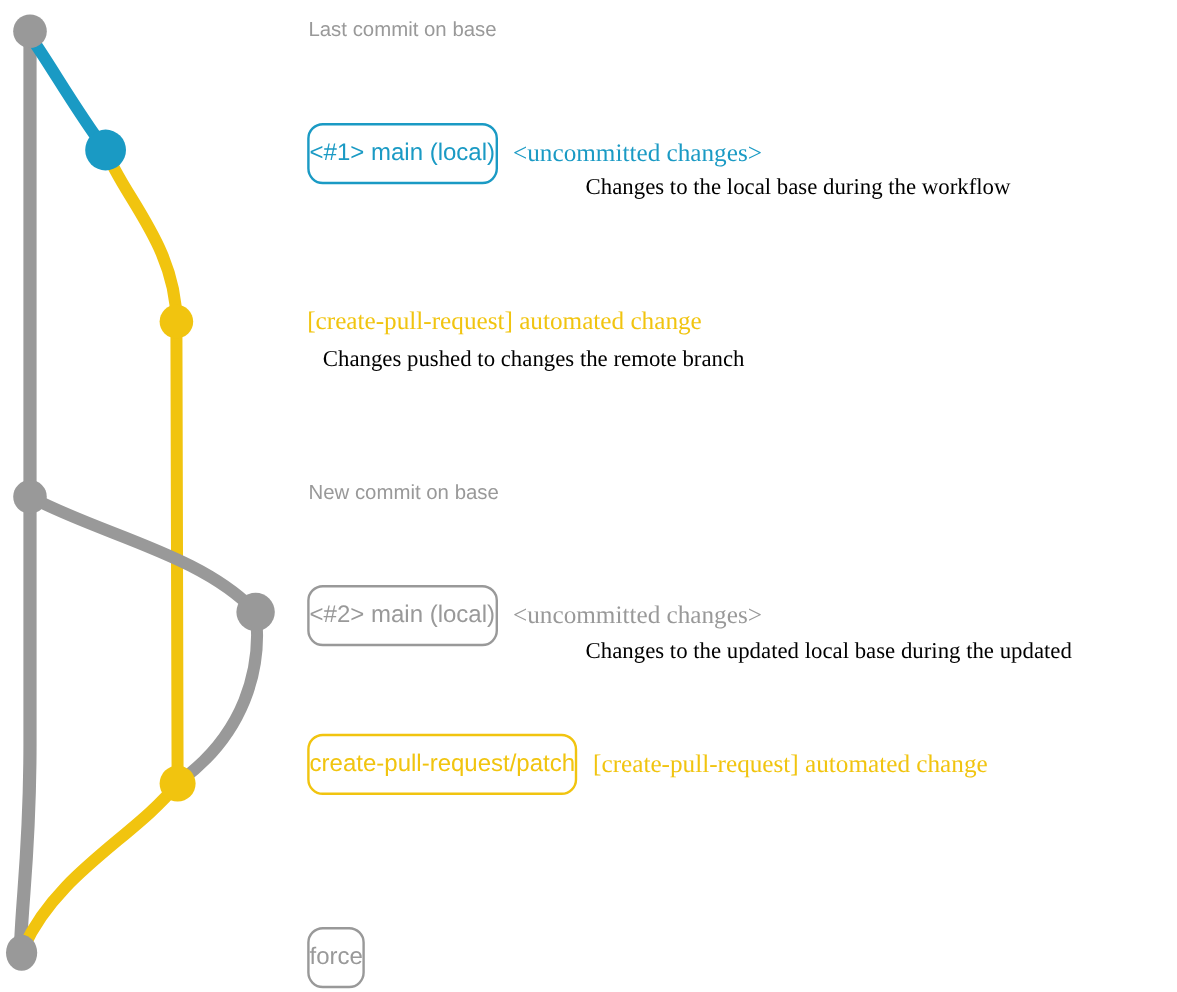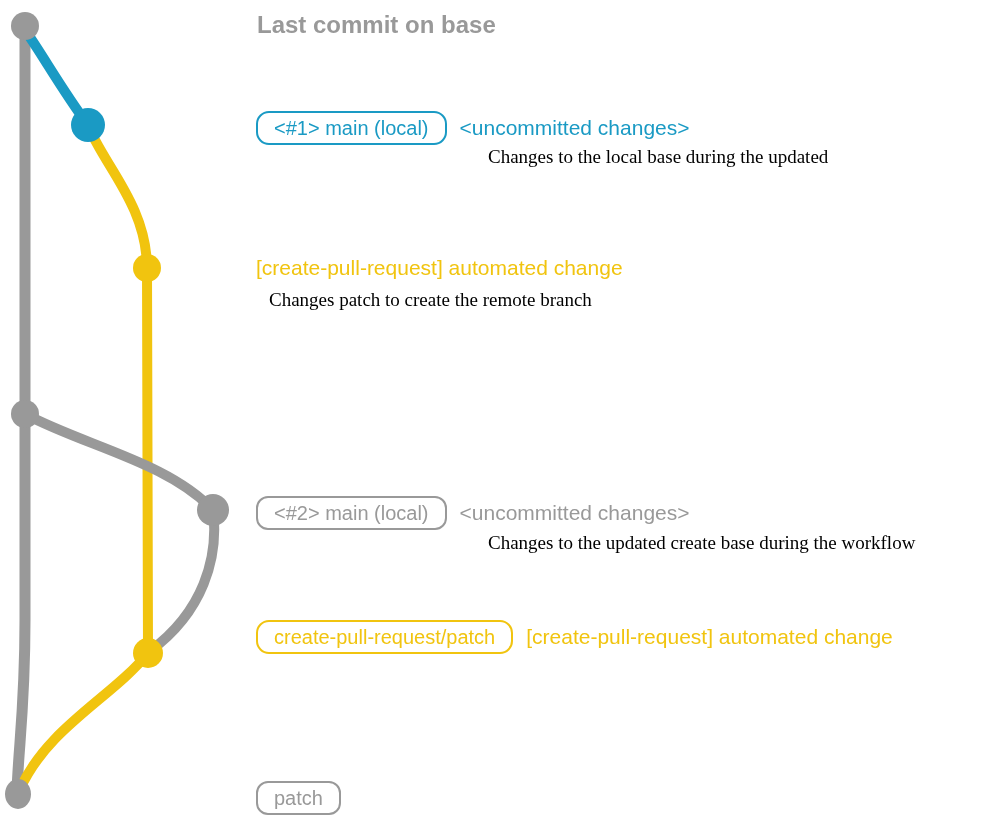--- a/index.html
+++ b/index.html
@@ -22,37 +22,37 @@
     display:flex;
     align-items:center;
     gap:13px;
     transform:translateY(-50%);
     white-space:nowrap;
   }
   .lbl{white-space:nowrap;}
   .gray{color:var(--gray);}
   .blue{color:var(--blue);}
   .yellow{color:var(--yellow);text-align:center;}
-  .sz20{font-size:24px;font-weight:bold;}
-  .sz21{font-size:21px;}
+  .sz20{font-size:17px;}
+  .sz21{font-size:21px;font-family:Liberation Serif, serif;}
   .badge{
     display:inline-flex;
     align-items:center;
     justify-content:center;
-    height:34px;
-    padding:0 16px;
+    height:51px;
+    padding:0 0;
     border:2px solid;
     border-radius:13px;
     font-size:20px;
     box-sizing:border-box;
     background:#ffffff;
     white-space:nowrap;
   }
   .badge.blue{border-color:var(--blue);color:var(--blue);}
-  .badge.gray{border-color:var(--gray);color:var(--gray);border-radius:12px;}
+  .badge.gray{border-color:var(--gray);color:var(--gray);}
   .badge.yellow{border-color:var(--yellow);color:var(--yellow);}
   .caption{
     position:absolute;
     transform:translateY(-50%);
     font-family:"Liberation Serif",serif;
     font-size:19px;
     color:var(--caption);
     white-space:nowrap;
   }
 </style>
@@ -81,42 +81,45 @@
   <div class="row" style="left:257px;top:25px">
     <span class="lbl gray sz20">Last commit on base</span>
   </div>
 
   <div class="row" style="left:256px;top:128px">
     <span class="badge blue">
       <span>&lt;#1&gt; main (local)</span>
     </span>
     <span class="lbl blue sz21">&lt;uncommitted changes&gt;</span>
   </div>
-  <div class="caption" style="left:488px;top:157px">Changes to the local base during the updated</div>
+  <div class="caption" style="left:488px;top:157px">Changes to the local base during the workflow</div>
 
   <div class="row" style="left:256px;top:268px">
     <span class="lbl yellow sz21">[create-pull-request] automated change</span>
   </div>
-  <div class="caption" style="left:269px;top:300px">Changes patch to create the remote branch</div>
+  <div class="caption" style="left:269px;top:300px">Changes pushed to changes the remote branch</div>
 
+  <div class="row" style="left:257px;top:411px">
+    <span class="lbl gray sz20">New commit on base</span>
+  </div>
 
   <div class="row" style="left:256px;top:513px">
     <span class="badge gray">
       <span>&lt;#2&gt; main (local)</span>
     </span>
     <span class="lbl gray sz21">&lt;uncommitted changes&gt;</span>
   </div>
-  <div class="caption" style="left:488px;top:543px">Changes to the updated create base during the workflow</div>
+  <div class="caption" style="left:488px;top:543px">Changes to the updated local base during the updated</div>
 
   <div class="row" style="left:256px;top:637px">
     <span class="badge yellow">
       <span>create-pull-request/patch</span>
     </span>
     <span class="lbl yellow sz21">[create-pull-request] automated change</span>
   </div>
 
   <div class="row" style="left:256px;top:798px">
     <span class="badge gray">
-      <span>patch</span>
+      <span>force</span>
     </span>
   </div>
 
 </div>
 
 </body></html>

